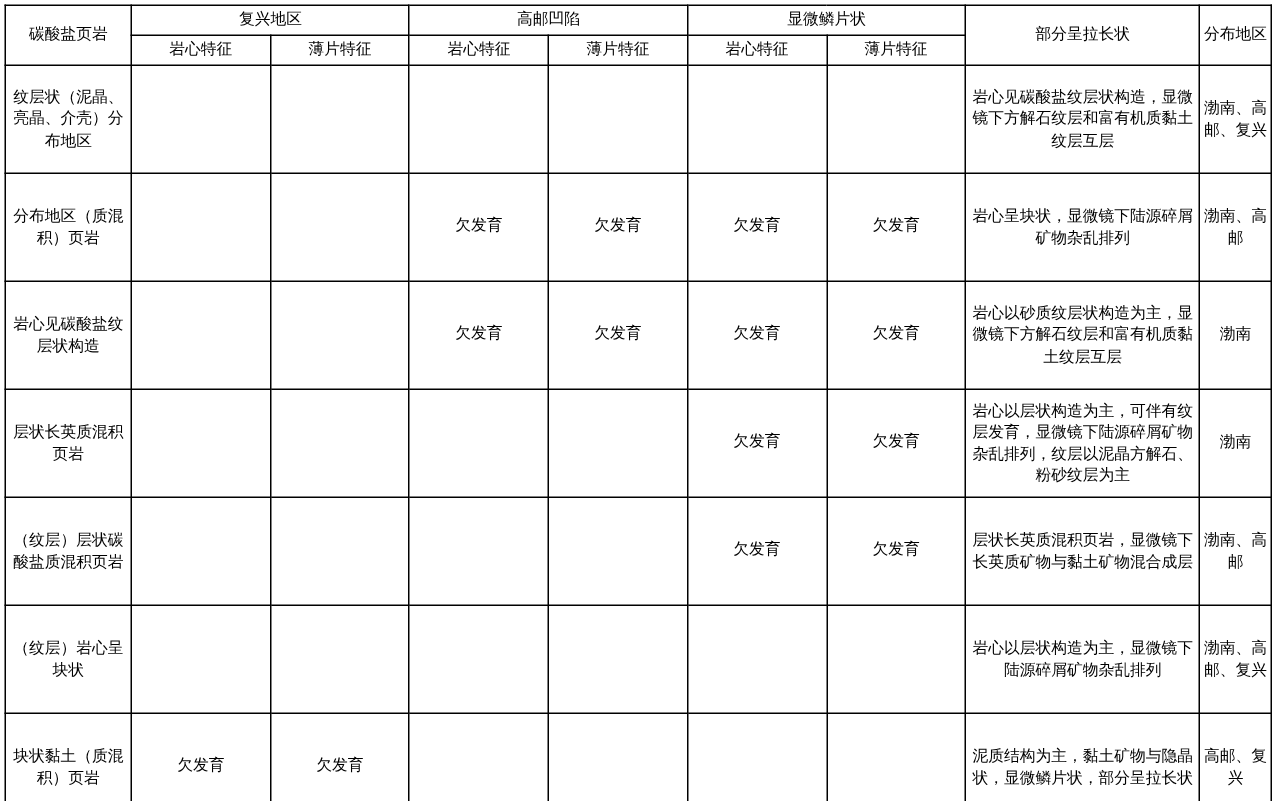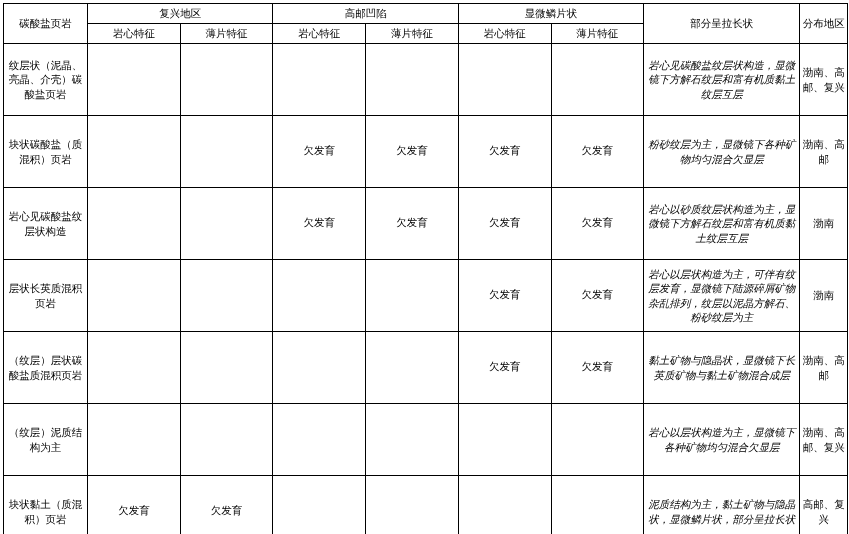--- a/index.html
+++ b/index.html
@@ -53,21 +53,20 @@
     font-size: 10.5px;
     padding: 2px 4px;
     line-height: 1.35;
     text-align: left;
   }
   .desccell {
     font-size: 10.5px;
     padding: 3px 5px;
     line-height: 1.4;
     text-align: left;
-    font-style: italic;
   }
   .distcell {
     font-size: 10.5px;
     padding: 2px 3px;
     line-height: 1.35;
   }
   .none {
     font-size: 12px;
     color: #000;
     font-family: Liberation Mono, monospace;
@@ -198,21 +197,21 @@
       <tr class="hdr-sub">
         <td>岩心特征</td>
         <td>薄片特征</td>
         <td>岩心特征</td>
         <td>薄片特征</td>
         <td>岩心特征</td>
         <td>薄片特征</td>
       </tr>
 
       <tr class="rowh">
-        <td class="typecell">纹层状（泥晶、亮晶、介壳）碳酸盐页岩</td>
+        <td class="typecell">纹层状（泥晶、亮晶、介壳）分布地区</td>
         <td>
           <div class="photo core-red">
             <div class="core-slab lam"></div>
 
           </div>
         </td>
         <td>
           <div class="photo">
             <div class="inner ts-dark"></div>
 
@@ -240,38 +239,38 @@
           <div class="photo">
             <div class="inner ts-brown2"></div>
 
           </div>
         </td>
         <td class="desccell">岩心见碳酸盐纹层状构造，显微镜下方解石纹层和富有机质黏土纹层互层</td>
         <td class="distcell">渤南、高邮、复兴</td>
       </tr>
 
       <tr class="rowh">
-        <td class="typecell">块状碳酸盐（质混积）页岩</td>
+        <td class="typecell">分布地区（质混积）页岩</td>
         <td>
           <div class="photo core-red">
             <div class="core-slab massive" style="left:16%;top:5%;width:68%;height:90%;"></div>
 
           </div>
         </td>
         <td>
           <div class="photo">
             <div class="inner ts-grey"></div>
 
           </div>
         </td>
         <td class="none">欠发育</td>
         <td class="none">欠发育</td>
         <td class="none">欠发育</td>
         <td class="none">欠发育</td>
-        <td class="desccell">粉砂纹层为主，显微镜下各种矿物均匀混合欠显层</td>
+        <td class="desccell">岩心呈块状，显微镜下陆源碎屑矿物杂乱排列</td>
         <td class="distcell">渤南、高邮</td>
       </tr>
 
       <tr class="rowh">
         <td class="typecell">岩心见碳酸盐纹层状构造</td>
         <td>
           <div class="photo core-red">
             <div class="core-slab lam" style="left:14%;top:6%;width:72%;height:88%;"></div>
 
           </div>
@@ -342,26 +341,26 @@
           </div>
         </td>
         <td>
           <div class="photo">
             <div class="inner ts-white-lam"></div>
 
           </div>
         </td>
         <td class="none">欠发育</td>
         <td class="none">欠发育</td>
-        <td class="desccell">黏土矿物与隐晶状，显微镜下长英质矿物与黏土矿物混合成层</td>
+        <td class="desccell">层状长英质混积页岩，显微镜下长英质矿物与黏土矿物混合成层</td>
         <td class="distcell">渤南、高邮</td>
       </tr>
 
       <tr class="rowh">
-        <td class="typecell">（纹层）泥质结构为主</td>
+        <td class="typecell">（纹层）岩心呈块状</td>
         <td>
           <div class="photo core-red">
             <div class="core-slab mottled" style="left:6%;top:8%;width:88%;height:84%;"></div>
           </div>
         </td>
         <td>
           <div class="photo">
             <div class="inner ts-speck"></div>
             <div class="speckle-ov"></div>
           </div>
@@ -382,21 +381,21 @@
           <div class="photo">
             <div class="inner ts-dark" style="background:repeating-linear-gradient(90deg,#0b0c0d 0 2px,#1a1c1f 2px 4px);"></div>
 
           </div>
         </td>
         <td>
           <div class="photo">
             <div class="inner" style="background:repeating-linear-gradient(90deg,rgba(120,150,190,0.45) 0 1px,rgba(0,0,0,0) 1px 4px),linear-gradient(180deg,#1a2430 0%,#2d3b4a 50%,#141b24 100%);"></div>
           </div>
         </td>
-        <td class="desccell">岩心以层状构造为主，显微镜下各种矿物均匀混合欠显层</td>
+        <td class="desccell">岩心以层状构造为主，显微镜下陆源碎屑矿物杂乱排列</td>
         <td class="distcell">渤南、高邮、复兴</td>
       </tr>
 
       <tr class="rowh">
         <td class="typecell">块状黏土（质混积）页岩</td>
         <td class="none">欠发育</td>
         <td class="none">欠发育</td>
         <td>
           <div class="photo" style="background:#a8181c;">
             <div class="core-slab massive" style="left:8%;top:10%;width:84%;height:76%;transform:rotate(2deg);"></div>

